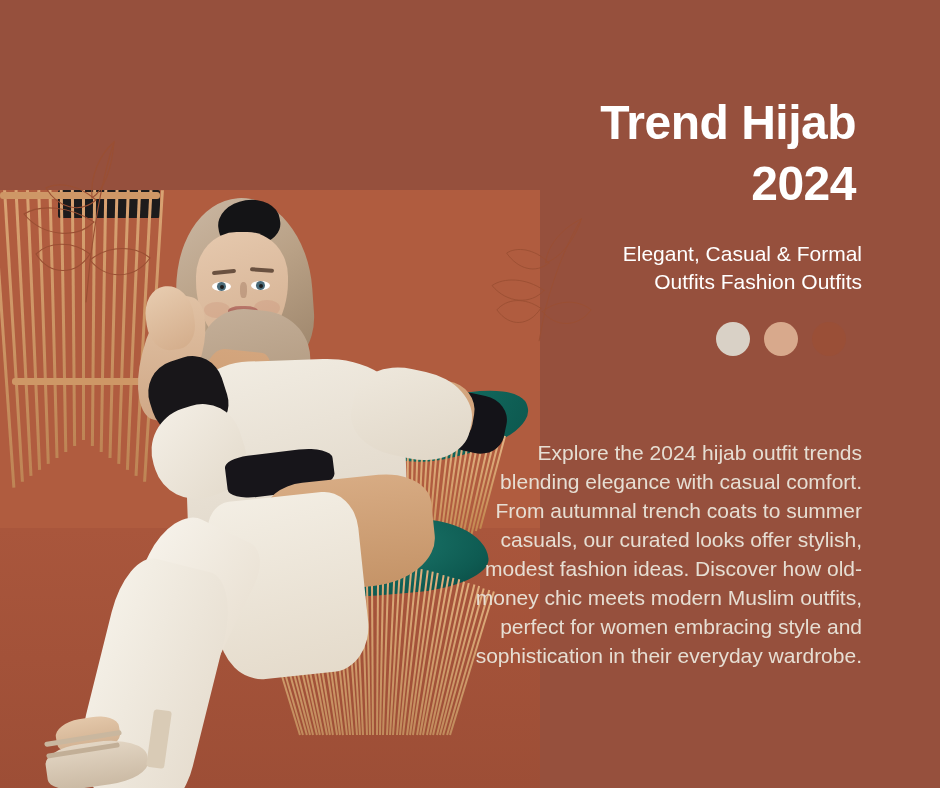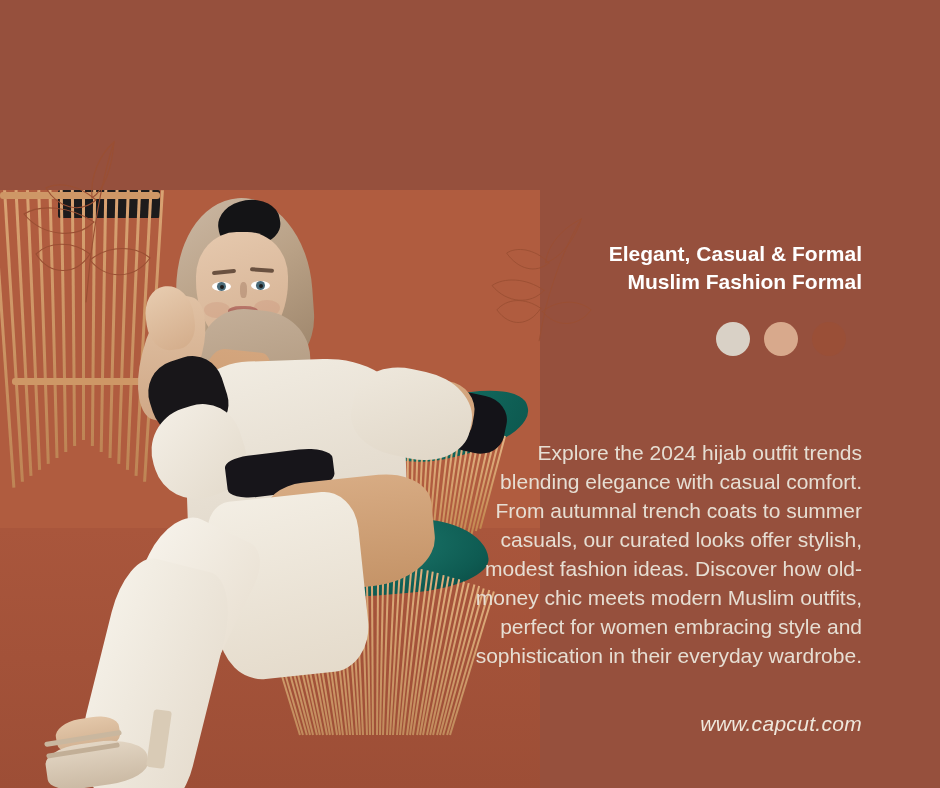--- a/index.html
+++ b/index.html
@@ -113,21 +113,21 @@
     position:absolute;right:84px;top:92px;width:520px;
     text-align:right;color:#ffffff;
     font-weight:700;font-size:48px;line-height:1.28;
     letter-spacing:-0.5px;
   }
   .headline .l2{display:block;}
 
   .subhead{
     position:absolute;right:78px;top:240px;width:480px;
     text-align:right;color:#ffffff;
-    font-size:21px;line-height:1.32;font-weight:700;
+    font-size:21px;line-height:1.32;font-weight:400;
   }
   .subhead .s2{display:block;}
 
   .swatches{position:absolute;right:94px;top:322px;display:flex;gap:14px;}
   .sw{width:34px;height:34px;border-radius:50%;}
 
   .body-copy{
     position:absolute;right:78px;top:418px;width:400px;
     text-align:right;color:#E6DED3;
     font-size:21px;line-height:1.38;font-weight:400;
@@ -325,29 +325,32 @@
       <path d="M126 16 C110 42 94 80 82 126 C78 144 76 156 74 166"></path>
       <path d="M126 16 C104 26 84 48 82 70 C100 64 118 42 126 16 Z"></path>
       <path d="M86 70 C68 52 46 50 34 58 C48 78 70 84 86 70 Z"></path>
       <path d="M80 104 C58 88 30 88 16 98 C34 120 64 122 80 104 Z"></path>
       <path d="M76 126 C56 112 34 114 22 128 C38 150 62 148 76 126 Z"></path>
       <path d="M78 130 C98 114 124 116 138 128 C122 150 94 150 78 130 Z"></path>
     </svg>
   </div>
 
 
+  <div class="headline">
+    <span>Trend Hijab</span>
+    <span class="l2">2024</span>
+  </div>
 
   <div class="subhead">
     <span>Elegant, Casual &amp; Formal</span>
-    <span class="s2">Muslim Fashion Formal</span>
+    <span class="s2">Outfits Fashion Outfits</span>
   </div>
 
   <div class="swatches">
     <span class="sw" id="sw0" style="background: rgb(217, 209, 198);"></span>
     <span class="sw" id="sw1" style="background: rgb(216, 169, 140);"></span>
     <span class="sw" id="sw2" style="background: rgb(154, 79, 55);"></span>
   </div>
 
   <p class="body-copy">Explore the 2024 hijab outfit trends blending elegance with casual comfort. From autumnal trench coats to summer casuals, our curated looks offer stylish, modest fashion ideas. Discover how old-money chic meets modern Muslim outfits, perfect for women embracing style and sophistication in their everyday wardrobe.</p>
 
-  <div class="site">www.capcut.com</div>
 
 </div>
 
 </body></html>

